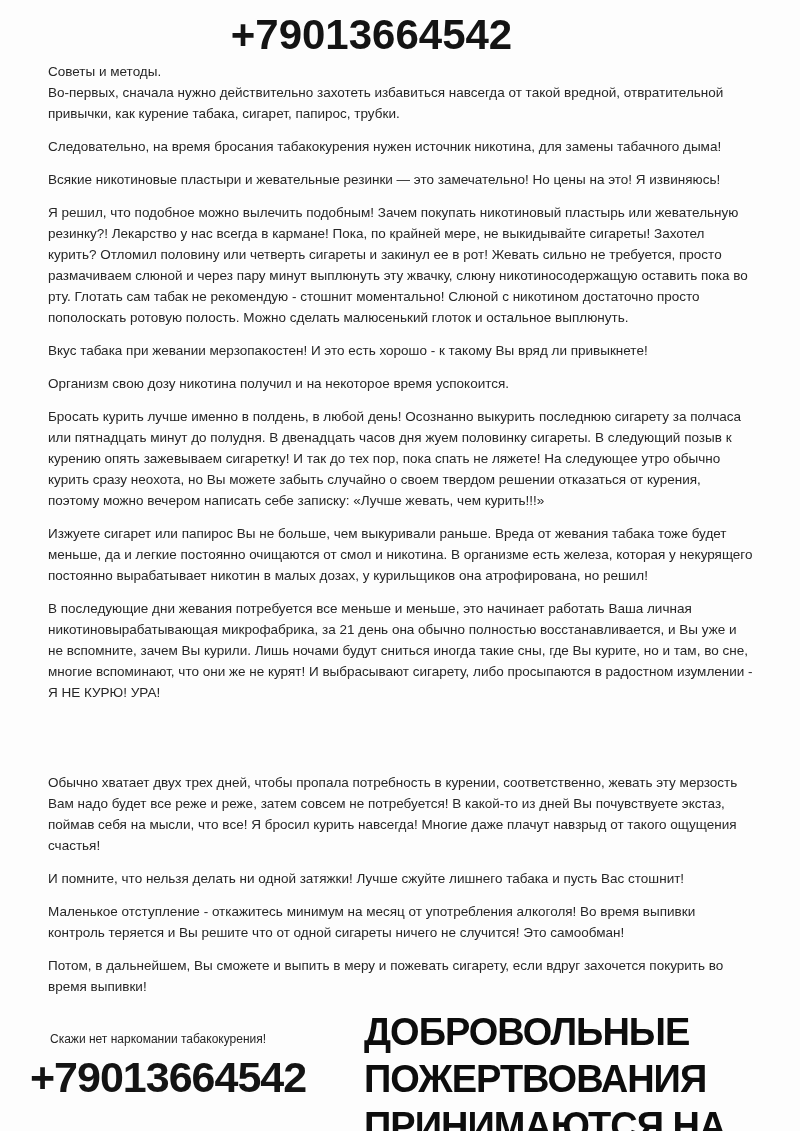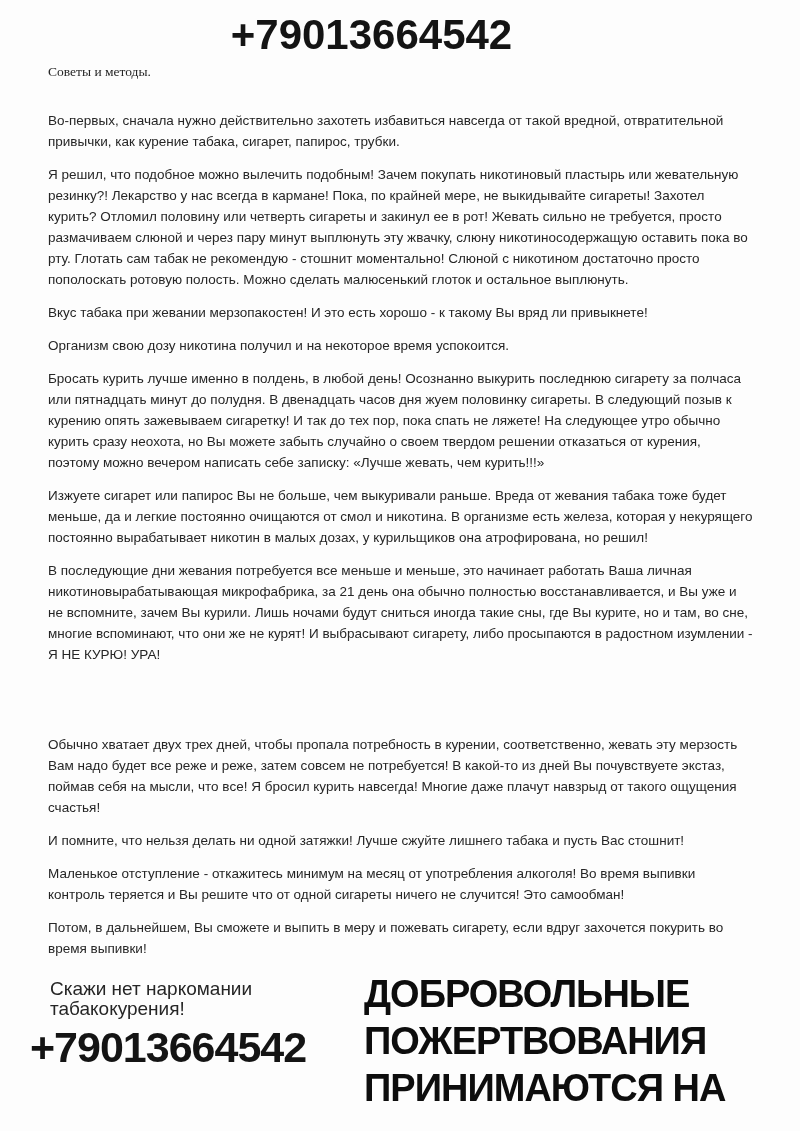--- a/index.html
+++ b/index.html
@@ -27,22 +27,21 @@
     color: #141414;
     text-align: center;
     margin: 2px 100px 4px 40px;
     letter-spacing: 0px;
     line-height: 1.1;
     white-space: nowrap;
   }
   .intro-line {
     font-size: 13.5px;
     line-height: 20px;
-    margin: 0 0 28px 0;
-    font-family: Liberation Serif, serif;
+    margin: 0 0 0 0;
   }
   .body-text p {
     font-size: 13.5px;
     line-height: 21px;
     margin: 0 0 12px 0;
   }
   .body-text p.gap-large {
     margin-top: 69px;
   }
   .bottom-section {
@@ -51,23 +50,23 @@
     align-items: flex-start;
     margin-top: 6px;
     margin-left: -18px;
   }
   .bottom-left {
     width: 330px;
     flex: 0 0 330px;
     padding-top: 8px;
   }
   .closing-line {
-    font-size: 19px;
+    font-size: 12px;
     line-height: 20px;
-    margin: 0 0 6px 20px;
+    margin: 12px 0 6px 20px;
   }
   .footer-phone {
     font-size: 43px;
     font-weight: bold;
     color: #141414;
     letter-spacing: -1px;
     line-height: 1.05;
     white-space: nowrap;
   }
   .donation-block {
@@ -86,20 +85,22 @@
 <body>
 
 <div class="page">
 
   <div class="header-phone">+79013664542</div>
 
   <p class="intro-line">Советы и методы.</p>
 
   <div class="body-text">
     <p>Во-первых, сначала нужно действительно захотеть избавиться навсегда от такой вредной, отвратительной привычки, как курение табака, сигарет, папирос, трубки.</p>
+    <p>Следовательно, на время бросания табакокурения нужен источник никотина, для замены табачного дыма!</p>
+    <p>Всякие никотиновые пластыри и жевательные резинки — это замечательно! Но цены на это! Я извиняюсь!</p>
     <p>Я решил, что подобное можно вылечить подобным! Зачем покупать никотиновый пластырь или жевательную резинку?! Лекарство у нас всегда в кармане! Пока, по крайней мере, не выкидывайте сигареты! Захотел курить? Отломил половину или четверть сигареты и закинул ее в рот! Жевать сильно не требуется, просто размачиваем слюной и через пару минут выплюнуть эту жвачку, слюну никотиносодержащую оставить пока во рту. Глотать сам табак не рекомендую - стошнит моментально! Слюной с никотином достаточно просто пополоскать ротовую полость. Можно сделать малюсенький глоток и остальное выплюнуть.</p>
     <p>Вкус табака при жевании мерзопакостен! И это есть хорошо - к такому Вы вряд ли привыкнете!</p>
     <p>Организм свою дозу никотина получил и на некоторое время успокоится.</p>
     <p>Бросать курить лучше именно в полдень, в любой день! Осознанно выкурить последнюю сигарету за полчаса или пятнадцать минут до полудня. В двенадцать часов дня жуем половинку сигареты. В следующий позыв к курению опять зажевываем сигаретку! И так до тех пор, пока спать не ляжете! На следующее утро обычно курить сразу неохота, но Вы можете забыть случайно о своем твердом решении отказаться от курения, поэтому можно вечером написать себе записку: «Лучше жевать, чем курить!!!»</p>
     <p>Изжуете сигарет или папирос Вы не больше, чем выкуривали раньше. Вреда от жевания табака тоже будет меньше, да и легкие постоянно очищаются от смол и никотина. В организме есть железа, которая у некурящего постоянно вырабатывает никотин в малых дозах, у курильщиков она атрофирована, но решил!</p>
     <p>В последующие дни жевания потребуется все меньше и меньше, это начинает работать Ваша личная никотиновырабатывающая микрофабрика, за 21 день она обычно полностью восстанавливается, и Вы уже и не вспомните, зачем Вы курили. Лишь ночами будут сниться иногда такие сны, где Вы курите, но и там, во сне, многие вспоминают, что они же не курят! И выбрасывают сигарету, либо просыпаются в радостном изумлении - Я НЕ КУРЮ! УРА!</p>
     <p class="gap-large">Обычно хватает двух трех дней, чтобы пропала потребность в курении, соответственно, жевать эту мерзость Вам надо будет все реже и реже, затем совсем не потребуется! В какой-то из дней Вы почувствуете экстаз, поймав себя на мысли, что все! Я бросил курить навсегда! Многие даже плачут навзрыд от такого ощущения счастья!</p>
     <p>И помните, что нельзя делать ни одной затяжки! Лучше сжуйте лишнего табака и пусть Вас стошнит!</p>
     <p>Маленькое отступление - откажитесь минимум на месяц от употребления алкоголя! Во время выпивки контроль теряется и Вы решите что от одной сигареты ничего не случится! Это самообман!</p>
     <p>Потом, в дальнейшем, Вы сможете и выпить в меру и пожевать сигарету, если вдруг захочется покурить во время выпивки!</p>

